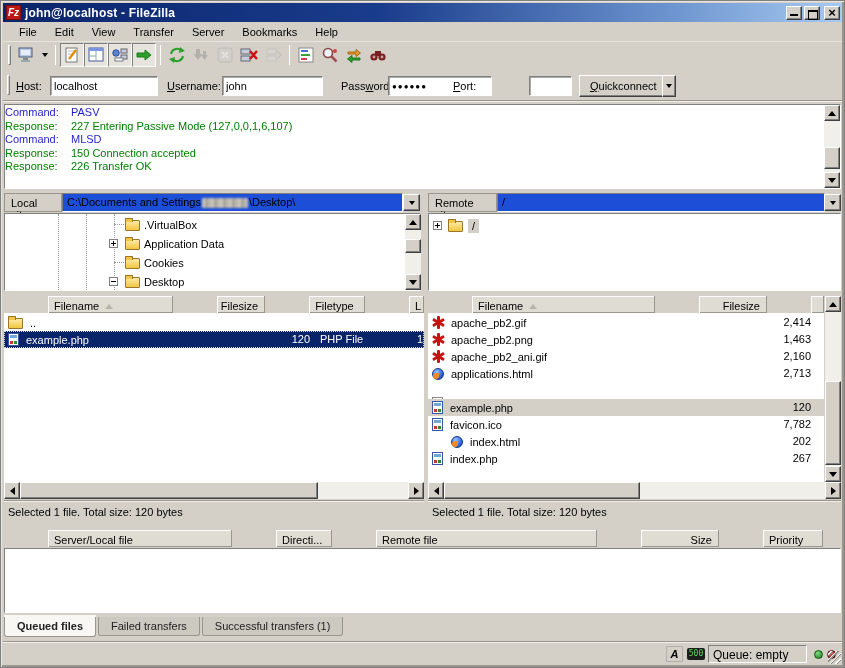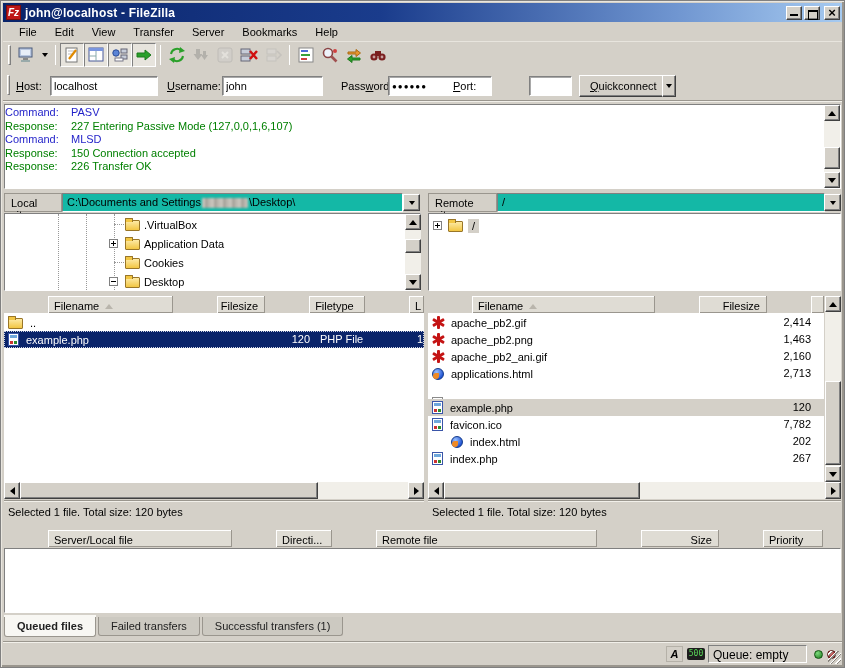--- a/index.html
+++ b/index.html
@@ -70,21 +70,21 @@
   .sb-thumb { position:absolute; }
   .arr-up { width:0;height:0;border:4px solid transparent;border-bottom:5px solid #000;margin-bottom:4px;}
   .arr-down { width:0;height:0;border:4px solid transparent;border-top:5px solid #000;margin-top:4px;}
   .arr-left { width:0;height:0;border:4px solid transparent;border-right:5px solid #000;margin-right:4px;}
   .arr-right { width:0;height:0;border:4px solid transparent;border-left:5px solid #000;margin-left:4px;}
   .hscroll { position:absolute; height:17px; background:#f1efe9; }
   .vscroll { position:absolute; width:16px; background:#f1efe9; }
 
   
   .site-label { position:absolute; top:193px; height:19px; padding:3px 6px; border:1px solid #9a968e; background:#d4d0c8; }
-  .combo { position:absolute; top:193px; height:19px; background:#14b8a6;
+  .combo { position:absolute; top:193px; height:19px; background:#1d4ed8;
            border:1px solid; border-color:#808080 #fff #fff #808080; padding:2px 18px 2px 4px; white-space:nowrap; overflow:hidden; }
   .combo-btn { position:absolute; top:194px; width:17px; height:17px; display:flex; align-items:center; justify-content:center; }
   .tree { position:absolute; top:213px; height:78px; background:#fff; overflow:hidden;
           border:1px solid; border-color:#808080 #fff #fff #808080; }
   .tree-row { position:absolute; height:19px; display:flex; align-items:center; }
   .expander { width:9px; height:9px; border:1px solid #808080; background:#fff; position:relative; flex:none; }
   .expander::before, .expander.minus::before { content:""; position:absolute; left:1px; top:3px; width:5px; height:1px; background:#000; }
   .expander.plus::after { content:""; position:absolute; left:3px; top:1px; width:1px; height:5px; background:#000; }
   .dotline-v { position:absolute; width:1px; border-left:1px dotted #999; }
   .dotline-h { position:absolute; height:1px; border-top:1px dotted #999; }

